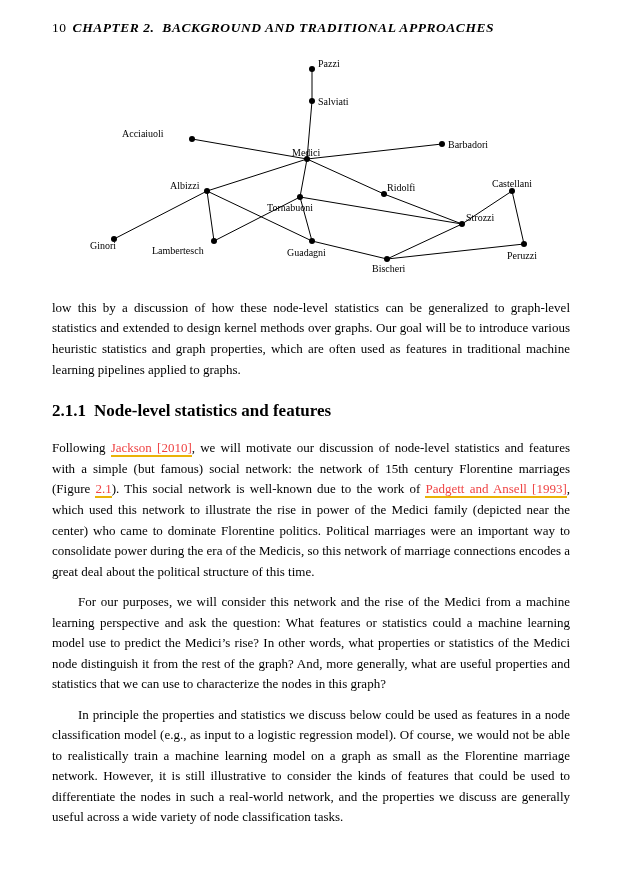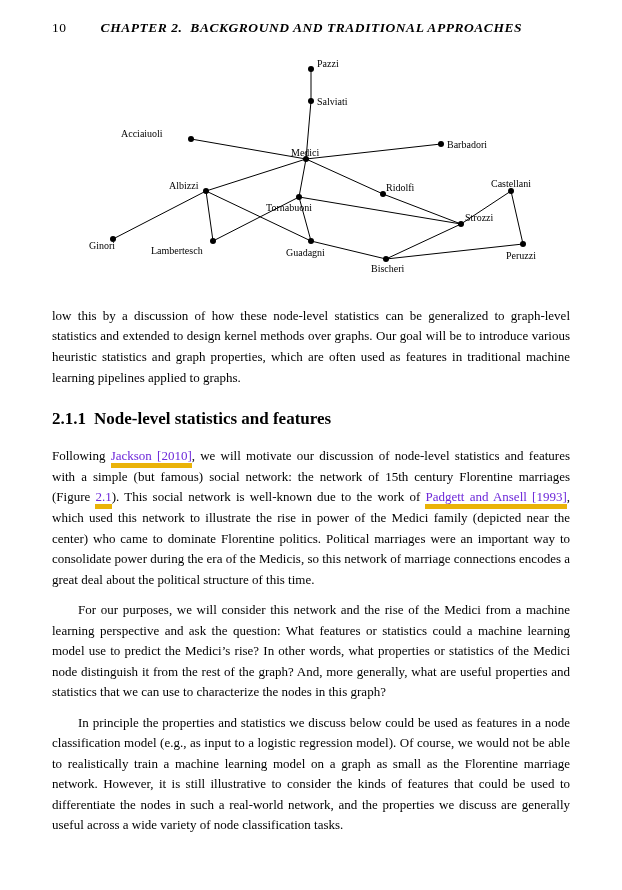--- a/index.html
+++ b/index.html
@@ -9,59 +9,59 @@
       font-size: 13.5px;
       color: #000;
       width: 622px;
       min-height: 890px;
       padding: 18px 52px 30px 52px;
       line-height: 1.55;
     }
     .page-header {
       display: flex;
       align-items: flex-start;
-      gap: 34px;
+      gap: 6px;
       margin-bottom: 10px;
       font-size: 13.5px;
       font-style: italic;
       font-weight: bold;
       letter-spacing: 0.04em;
     }
     .page-header .page-num {
       font-style: normal;
       font-weight: normal;
     }
     .figure-area {
       width: 100%;
       display: flex;
-      flex-direction: column;
+      flex-direction: row;
       align-items: center;
-      margin-bottom: 22px;
+      margin-bottom: 14px;
     }
     svg.graph {
       display: block;
     }
     .figure-caption {
       font-size: 12.5px;
       line-height: 1.5;
       margin-top: 4px;
       width: 100%;
     }
     .figure-caption .fig-label {
       font-weight: bold;
     }
     .ref-link {
       color: #006400;
       text-decoration: none;
       border-bottom: 1px solid #006400;
     }
     .ref-link-blue {
-      color: #6d28d9;
+      color: #ef4444;
       text-decoration: none;
-      border-bottom: 5px solid #eab308;
+      border-bottom: 2px solid #eab308;
     }
     .body-text {
       text-align: justify;
       margin-bottom: 10px;
       font-size: 13px;
       line-height: 1.58;
     }
     .body-text p {
       margin-bottom: 0;
     }

